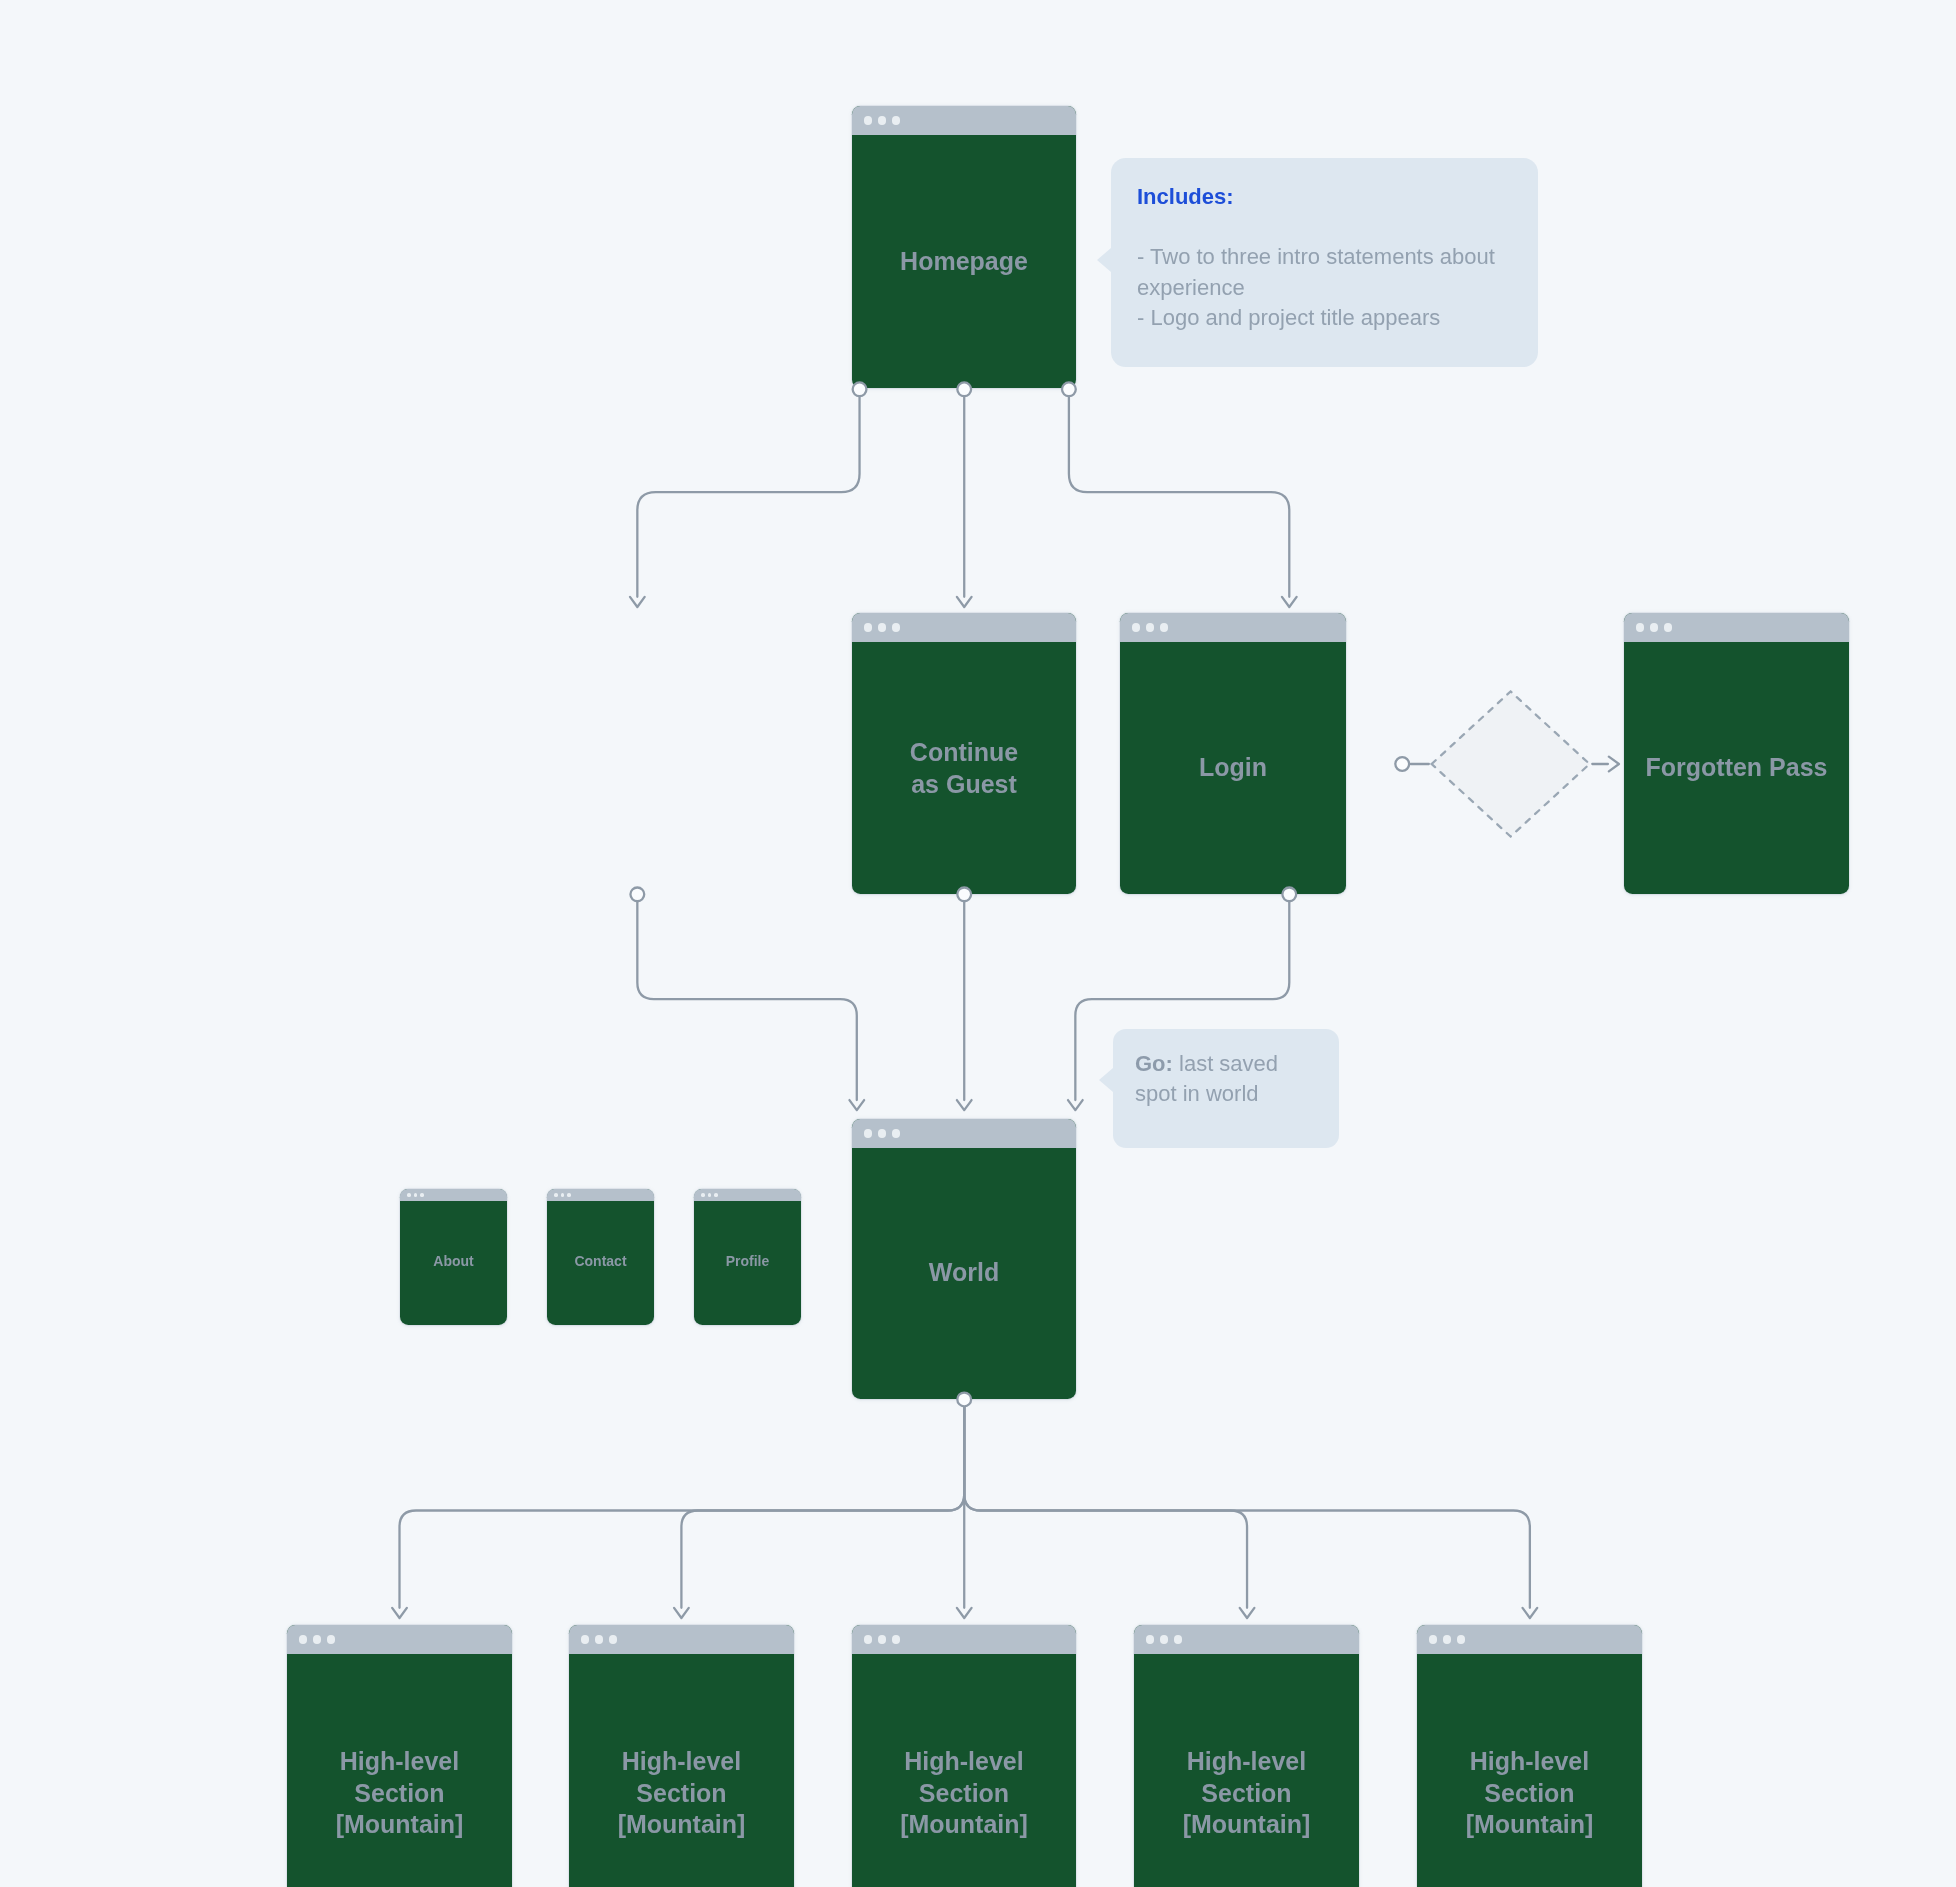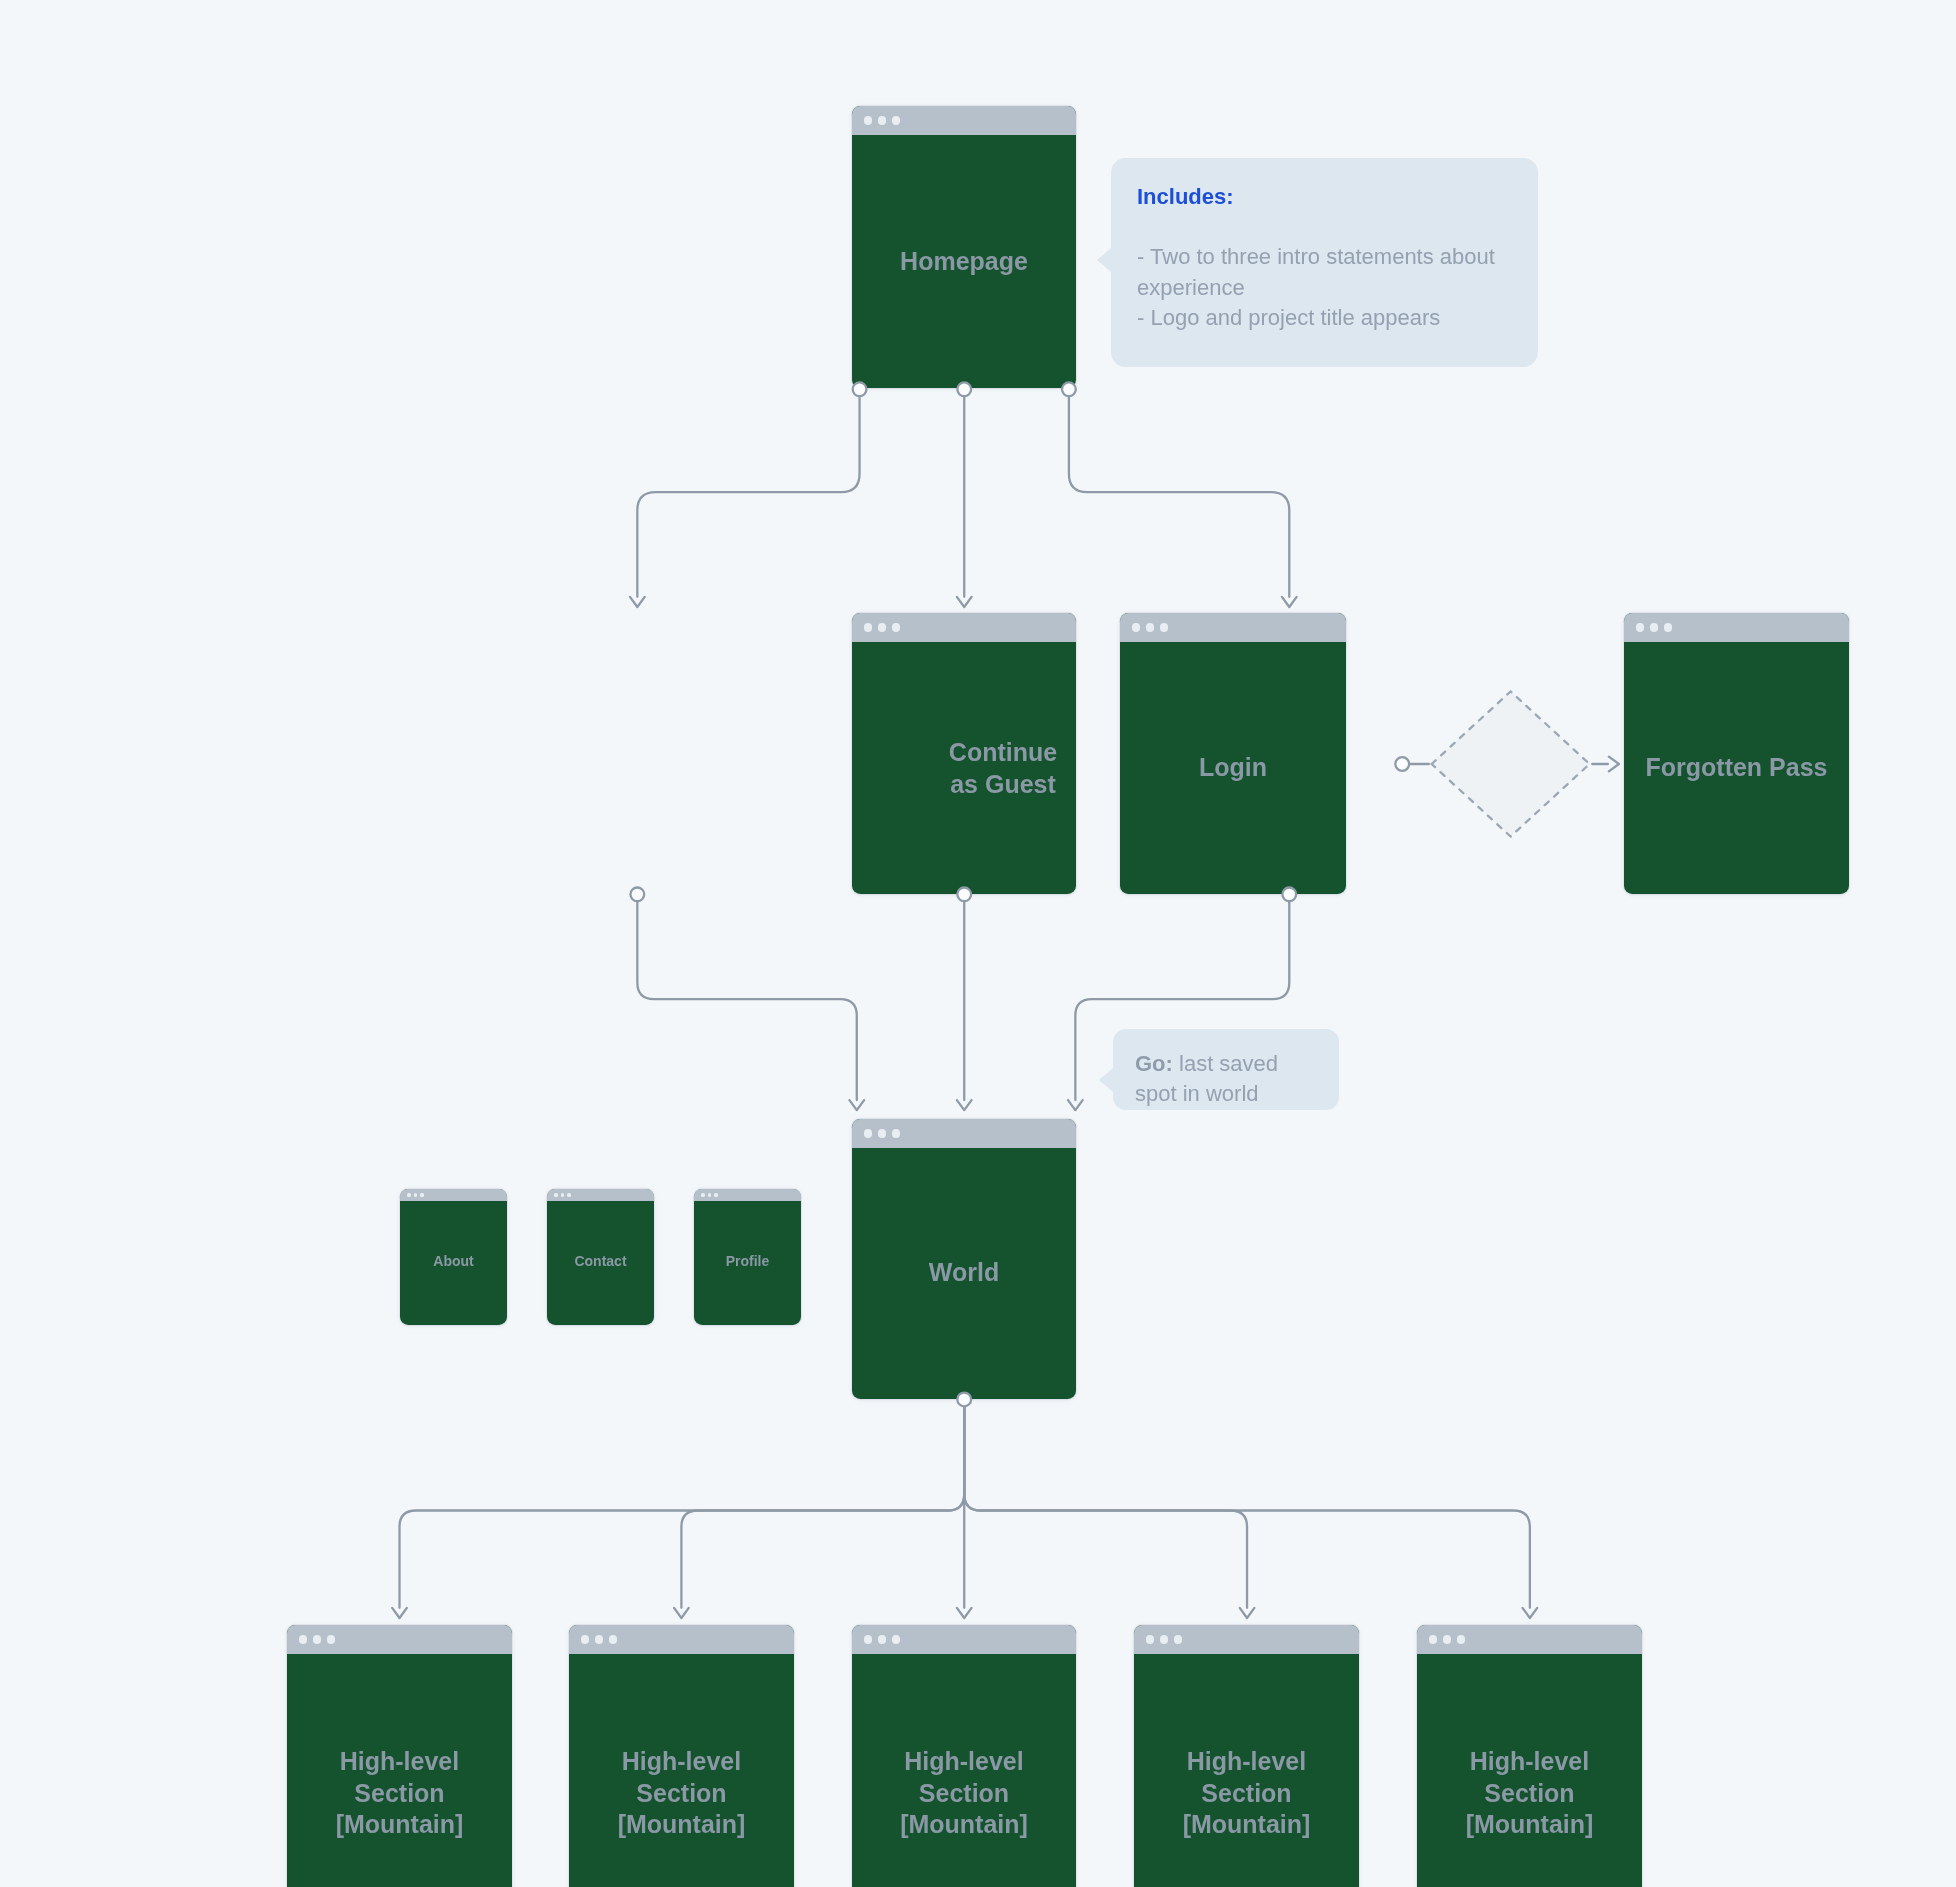--- a/index.html
+++ b/index.html
@@ -113,21 +113,21 @@
       <div class="label" style="top:156px;width:184px;">Homepage</div>
     </div>
 
 
     <div class="node" style="left:852px;top:613px;width:224px;height:281px;">
       <div class="bar">
         <span class="dot"></span>
         <span class="dot"></span>
         <span class="dot"></span>
       </div>
-      <div class="label" style="top:155px;width:121px;margin-left:39px;">Continue as Guest</div>
+      <div class="label" style="top:155px;width:121px;">Continue as Guest</div>
     </div>
 
     <div class="node" style="left:1120px;top:613px;width:226px;height:281px;">
       <div class="bar">
         <span class="dot"></span>
         <span class="dot"></span>
         <span class="dot"></span>
       </div>
       <div class="label" style="top:155px;width:184px;">Login</div>
     </div>
@@ -228,21 +228,21 @@
 
   <div class="tips-layer">
 
     <div class="tip" style="left:1111px;top:158px;width:427px;height:209px;">
       <div class="tail" style="top:90px;"></div>
       <div class="heading">Includes:</div>
       <div>- Two to three intro statements about experience</div>
       <div>- Logo and project title appears</div>
     </div>
 
-    <div class="tip" style="left:1113px;top:1029px;width:226px;height:81px;padding:20px 22px;border-radius:13px;">
+    <div class="tip" style="left:1113px;top:1029px;width:226px;height:119px;padding:20px 22px;border-radius:13px;">
       <div class="tail" style="top:39px;"></div>
       <div><b>Go:</b><span> last saved spot in world</span></div>
     </div>
 
   </div>
 
 </div>
 
 
 </body></html>

